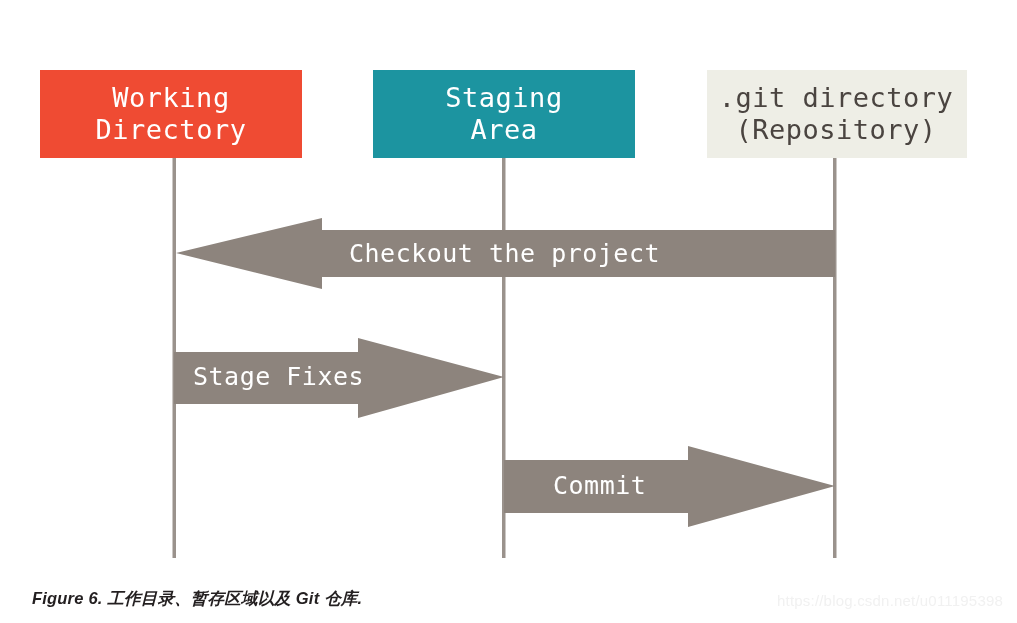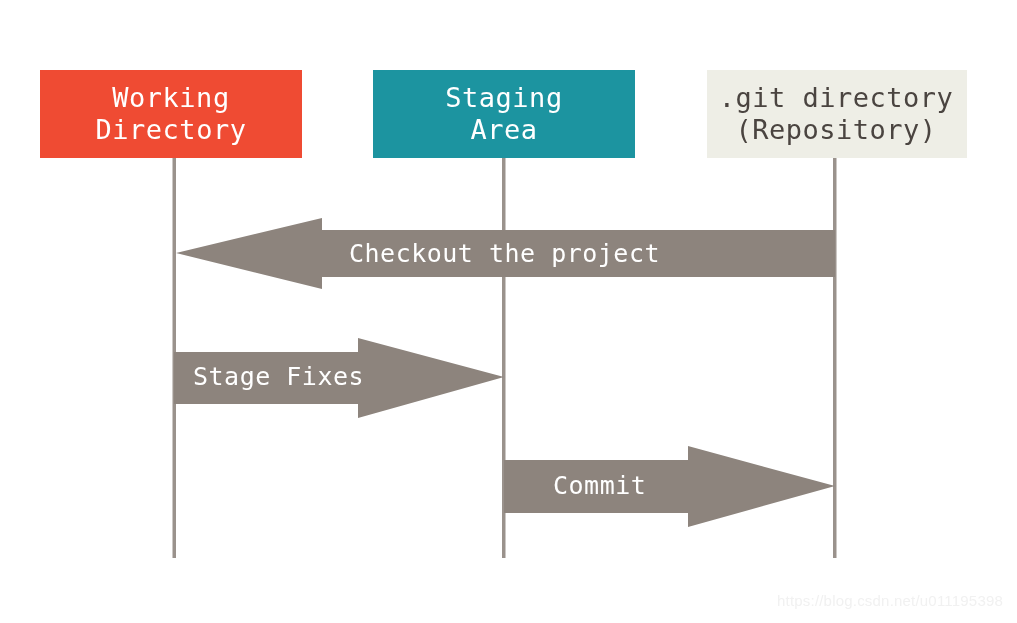--- a/index.html
+++ b/index.html
@@ -102,16 +102,17 @@
     </g>
 
     <g>
       <rect x="707" y="70" width="260" height="88" fill="#eeeee6"></rect>
       <text class="box-label" x="836" y="99" fill="#4a4440" text-anchor="middle">.git directory</text>
       <text class="box-label" x="836" y="131" fill="#4a4440" text-anchor="middle">(Repository)</text>
     </g>
 
   </svg>
 
+  <div class="caption">Figure 6. 工作目录、暂存区域以及 Git 仓库.</div>
 
   <div class="watermark">https://blog.csdn.net/u011195398</div>
 
 </div>
 
 </body></html>

